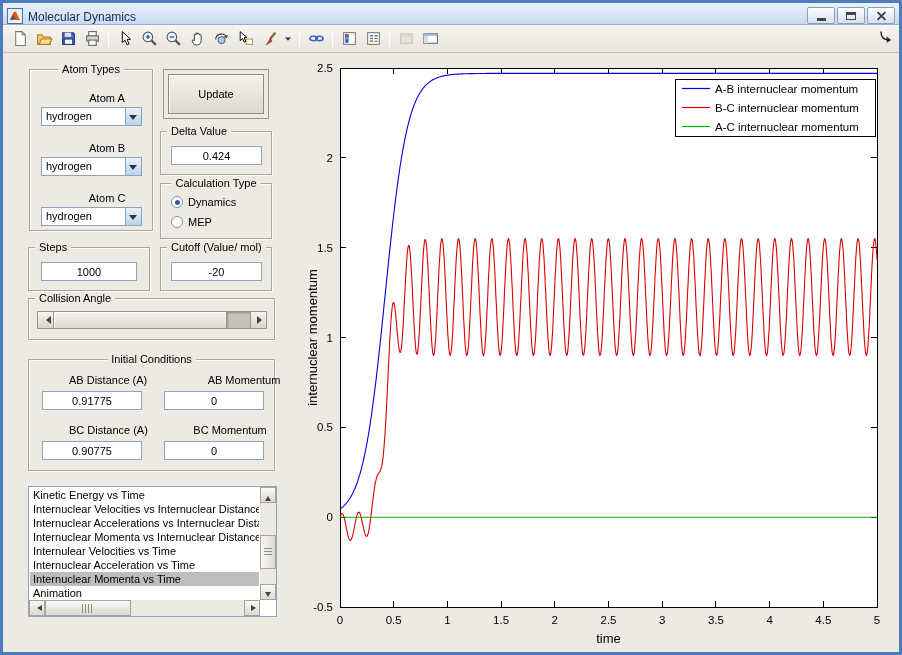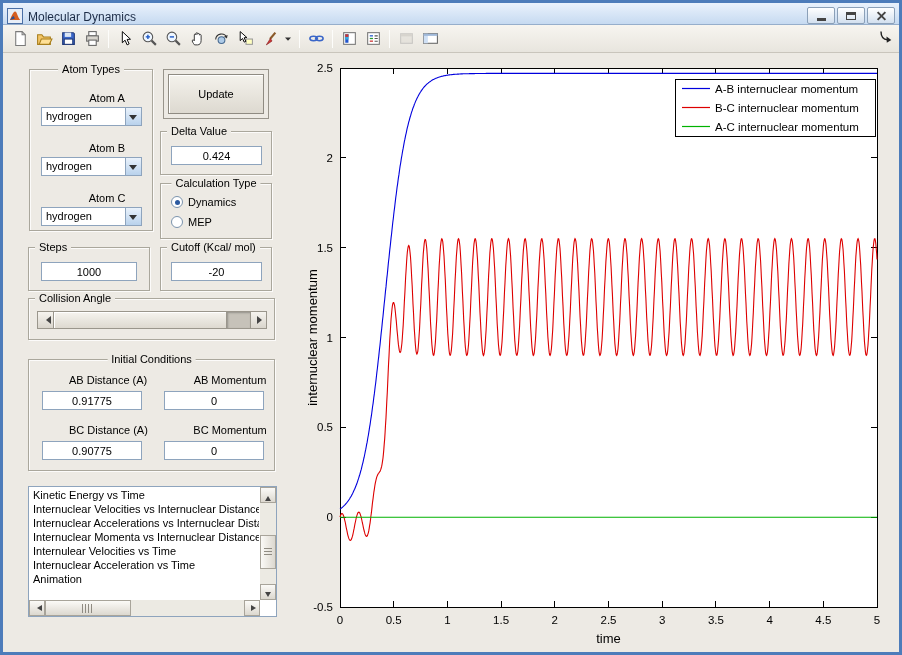--- a/index.html
+++ b/index.html
@@ -289,54 +289,55 @@
         <span>MEP</span>
       </div>
     </div>
 
     <div class="grp" style="left:25px;top:194px;width:122px;height:44px;">
       <span class="grp-label left">Steps</span>
       <input class="field" style="left: 12px; top: 14px; width: 96px;" readonly="" value="1000">
     </div>
 
     <div class="grp" style="left:157px;top:194px;width:112px;height:44px;">
-      <span class="grp-label left">Cutoff (Kcal/ mol)</span>
+      <span class="grp-label left">Cutoff (Value/ mol)</span>
       <input class="field" style="left: 10px; top: 14px; width: 91px;" readonly="" value="-20">
     </div>
 
     <div class="grp" style="left:25px;top:245px;width:247px;height:42px;">
       <span class="grp-label left">Collision Angle</span>
       <div class="slider" style="left:8px;top:12px;width:230px;">
         <div class="sl-btn left"></div>
         <div class="sl-thumb"></div>
         <div class="sl-rest"></div>
         <div class="sl-btn right"></div>
       </div>
     </div>
 
     <div class="grp" style="left:25px;top:306px;width:247px;height:112px;">
       <span class="grp-label center">Initial Conditions</span>
       <div class="lbl center" style="left:8px;width:110px;top:14px;">AB Distance (A)</div>
-      <div class="lbl center" style="left:130px;width:110px;top:14px;">AB Momentum</div>
+      <div class="lbl center" style="left:144px;width:110px;top:14px;">AB Momentum</div>
       <input class="field" style="left: 13px; top: 31px; width: 100px;" readonly="" value="0.91775">
       <input class="field" style="left: 135px; top: 31px; width: 100px;" readonly="" value="0">
       <div class="lbl center" style="left:8px;width:110px;top:64px;">BC Distance (A)</div>
       <div class="lbl center" style="left:130px;width:110px;top:64px;">BC Momentum</div>
       <input class="field" style="left: 13px; top: 81px; width: 100px;" readonly="" value="0.90775">
       <input class="field" style="left: 135px; top: 81px; width: 100px;" readonly="" value="0">
     </div>
 
     <div class="listbox" style="left:25px;top:433px;width:249px;height:131px;">
       <div class="lb-items" id="lb-items">
           <div class="lb-item">Kinetic Energy vs Time</div>
           <div class="lb-item">Internuclear Velocities vs Internuclear Distance</div>
           <div class="lb-item">Internuclear Accelerations vs Internuclear Distance</div>
           <div class="lb-item">Internuclear Momenta vs Internuclear Distance</div>
           <div class="lb-item">Internulear Velocities vs Time</div>
           <div class="lb-item">Internuclear Acceleration vs Time</div>
+          <div class="lb-item selected">Internuclear Momenta vs Time</div>
           <div class="lb-item">Animation</div>
         </div>
       <div class="lb-vscroll">
         <div class="sb-btn up"></div>
         <div class="sb-thumb-v"></div>
         <div class="sb-btn down"></div>
       </div>
       <div class="lb-hscroll">
         <div class="sb-btn hleft"></div>
         <div class="sb-thumb-h"></div>

